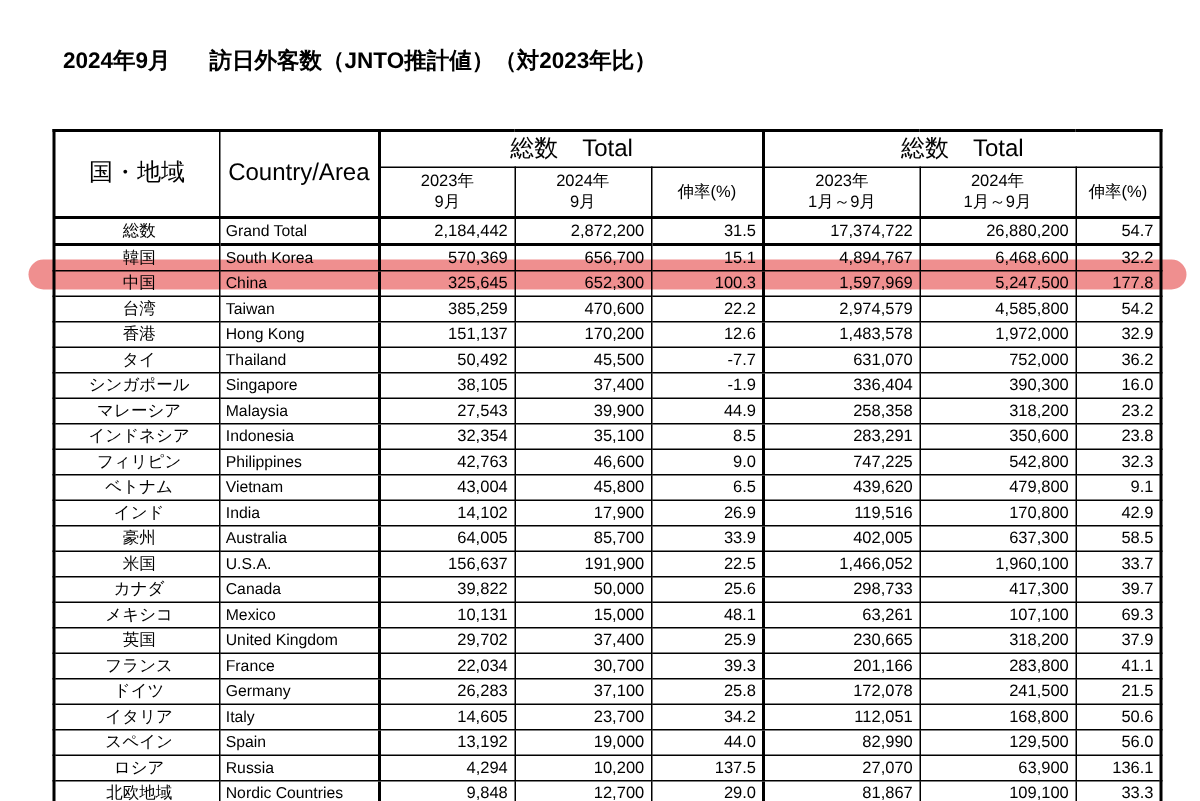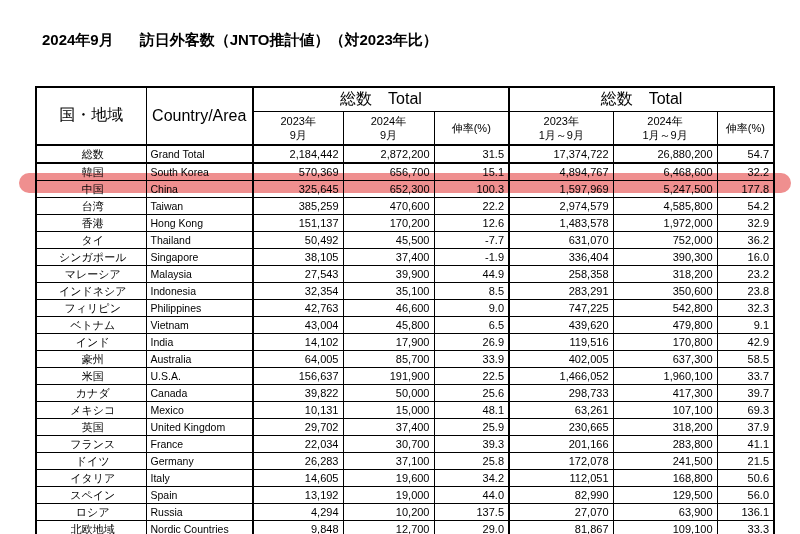--- a/index.html
+++ b/index.html
@@ -281,21 +281,21 @@
     <td class="c-num">37,100</td>
     <td class="c-num thickR">25.8</td>
     <td class="c-num">172,078</td>
     <td class="c-num">241,500</td>
     <td class="c-num">21.5</td>
   </tr>
           <tr>
     <td class="c-jp">イタリア</td>
     <td class="c-en thickR">Italy</td>
     <td class="c-num">14,605</td>
-    <td class="c-num">19,600</td>
+    <td class="c-num">23,700</td>
     <td class="c-num thickR">34.2</td>
     <td class="c-num">112,051</td>
     <td class="c-num">168,800</td>
     <td class="c-num">50.6</td>
   </tr>
           <tr>
     <td class="c-jp">スペイン</td>
     <td class="c-en thickR">Spain</td>
     <td class="c-num">13,192</td>
     <td class="c-num">19,000</td>

